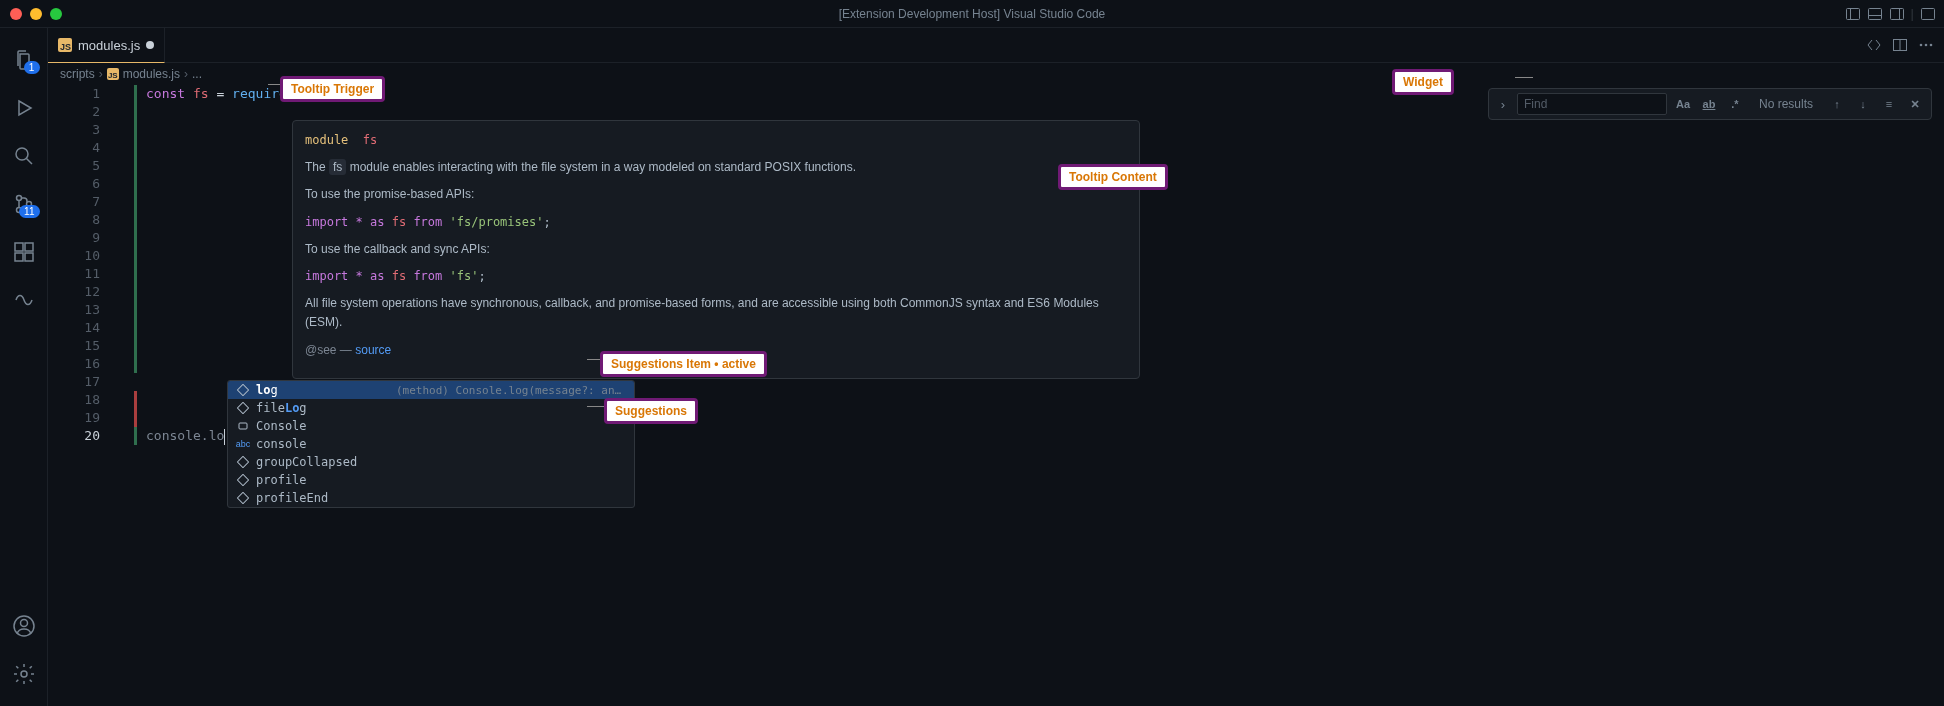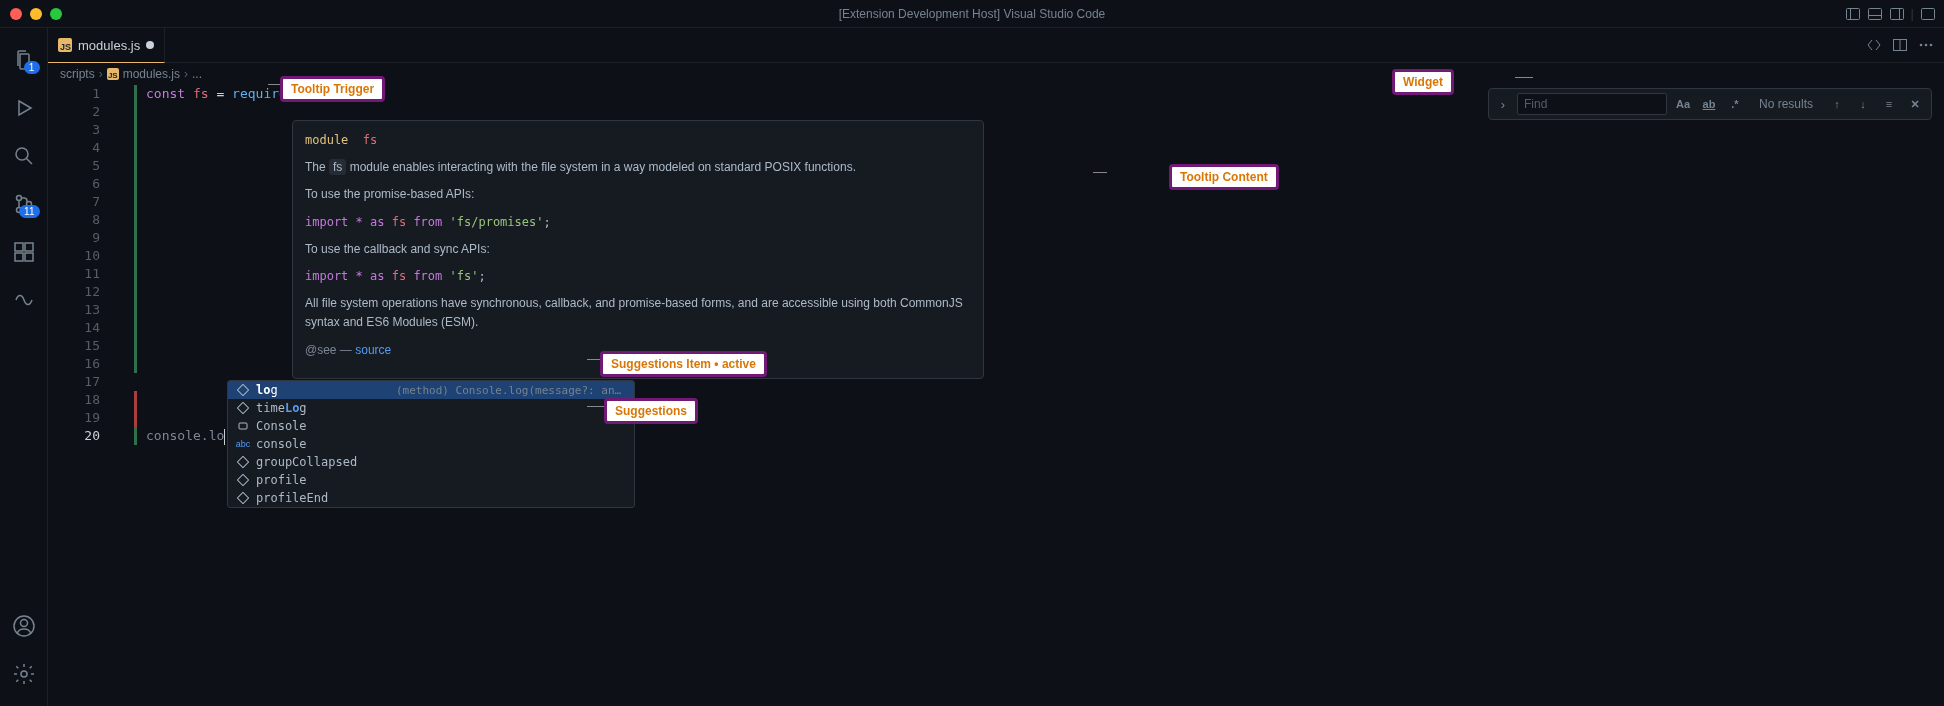--- a/index.html
+++ b/index.html
@@ -194,21 +194,21 @@
 .func { color: #61afef; }
 .str { color: #98c379; }
 .cm { color: #7c8693; }
 .type { color: #e5c07b; }
 
 
 .hover-tooltip {
   position: absolute;
   left: 244px;
   top: 92px;
-  width: 692px;
+  width: 848px;
   background: #161b22;
   border: 1px solid #30363d;
   border-radius: 4px;
   padding: 10px 12px;
   font-family: 'SF Mono', Menlo, Consolas, monospace;
   font-size: 12px;
   line-height: 1.6;
   color: #adbac7;
   z-index: 10;
 }
@@ -514,21 +514,21 @@
           </span>
         <span><span class="match">lo</span><span>g</span></span>
         <span class="detail">(method) Console.log(message?: any, ...opti…</span>
       </div>
       <div class="suggest-row">
         <span class="suggest-ico">
             <svg width="12" height="12" viewBox="0 0 12 12" stroke="currentColor" fill="none">
               <rect x="2" y="2" width="8" height="8" transform="rotate(45 6 6)"></rect>
             </svg>
           </span>
-        <span><span>time</span><span class="match">Lo</span><span>g</span></span>
+        <span><span>file</span><span class="match">Lo</span><span>g</span></span>
       </div>
       <div class="suggest-row">
         <span class="suggest-ico">
             <svg width="12" height="12" viewBox="0 0 12 12" stroke="currentColor" fill="none">
               <rect x="2" y="3" width="8" height="6" rx="1"></rect>
             </svg>
           </span>
         <span>Console</span>
       </div>
       <div class="suggest-row">
@@ -575,21 +575,21 @@
       <span class="find-opt">≡</span>
       <span class="find-opt">✕</span>
     </div>
 
   </div>
 </div>
 
 <div class="annotation" style="left:280px;top:76px">Tooltip Trigger</div>
 <div class="ann-line" style="left:268px;top:84px;width:12px"></div>
 
-<div class="annotation" style="left:1169px;top:164px">Tooltip Content</div>
+<div class="annotation" style="left:1058px;top:164px">Tooltip Content</div>
 <div class="ann-line" style="left:1093px;top:172px;width:14px"></div>
 
 <div class="annotation" style="left:1392px;top:69px">Widget</div>
 <div class="ann-line" style="left:1515px;top:77px;width:18px"></div>
 
 <div class="annotation" style="left:600px;top:351px"><span>Suggestions Item</span>&nbsp;<span class="state">• active</span></div>
 <div class="ann-line" style="left:587px;top:359px;width:13px"></div>
 
 <div class="annotation" style="left:604px;top:398px">Suggestions</div>
 <div class="ann-line" style="left:587px;top:406px;width:17px"></div>

